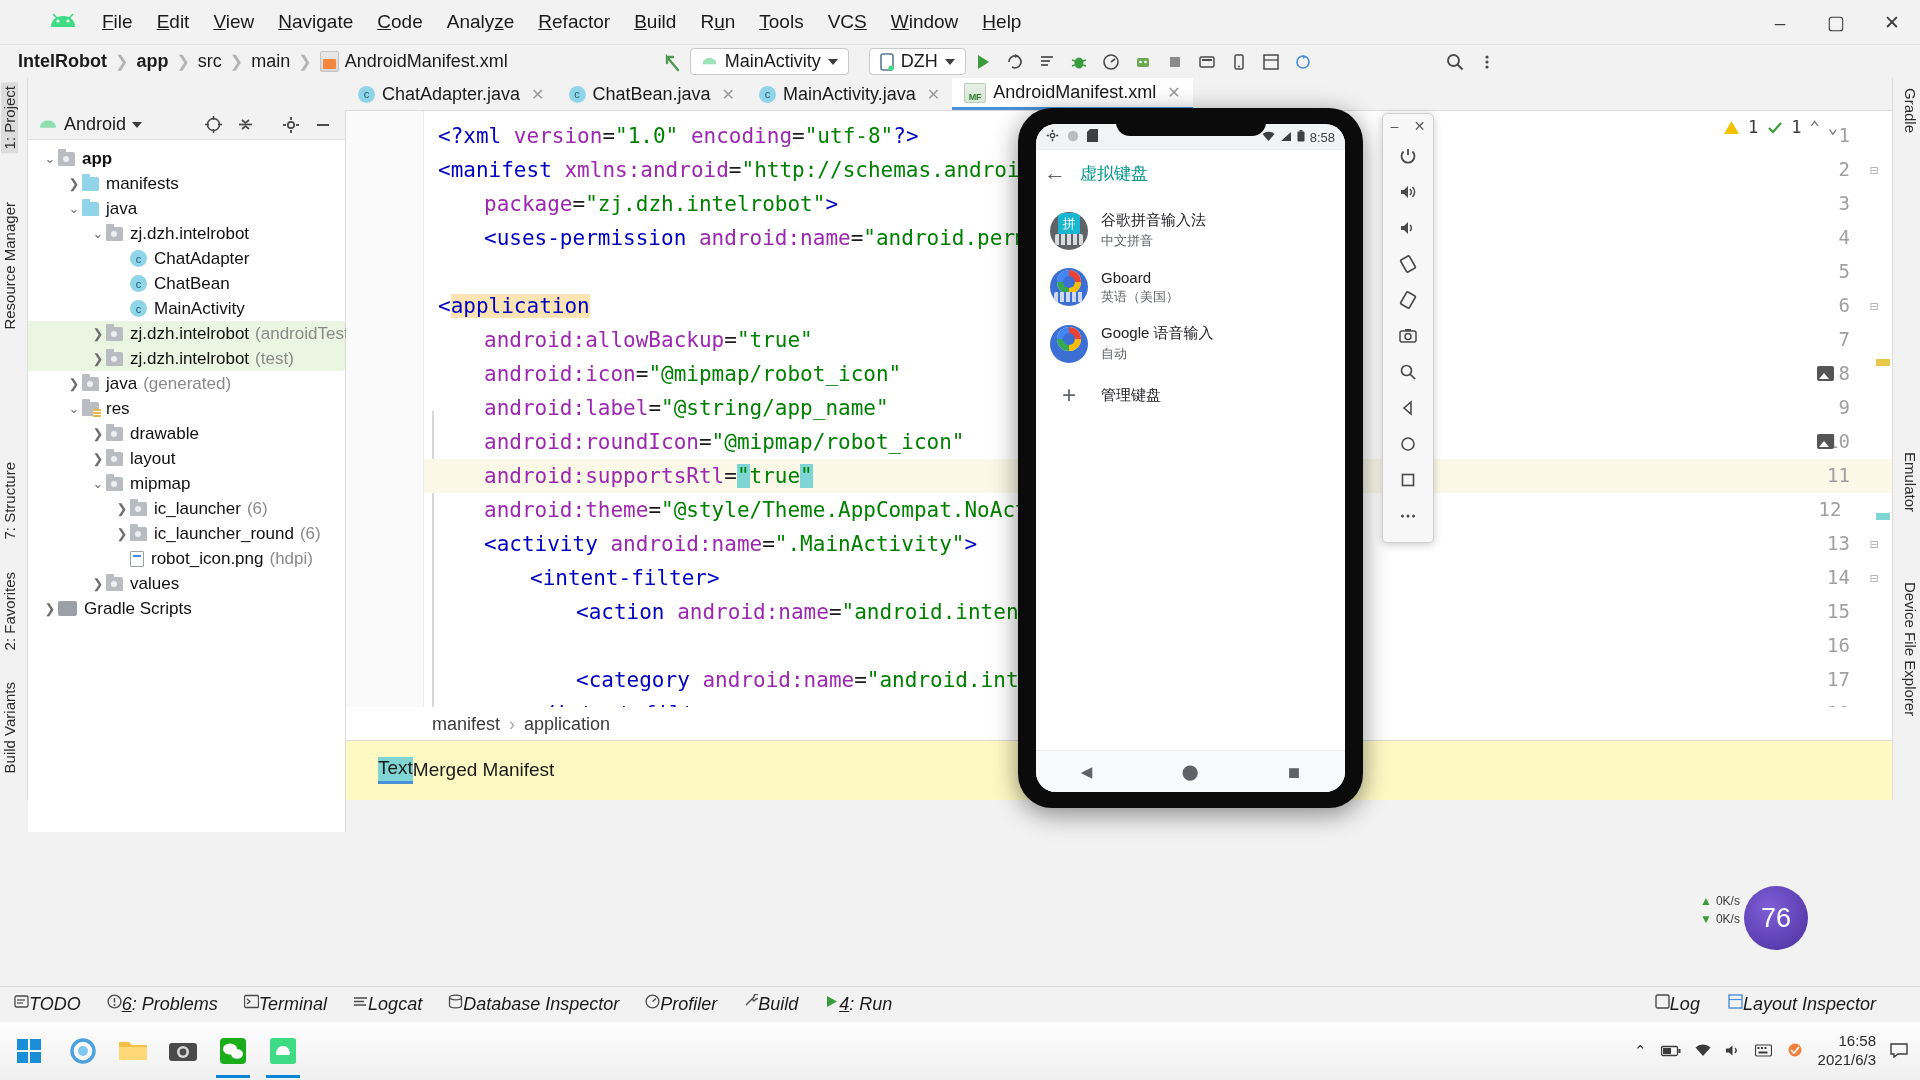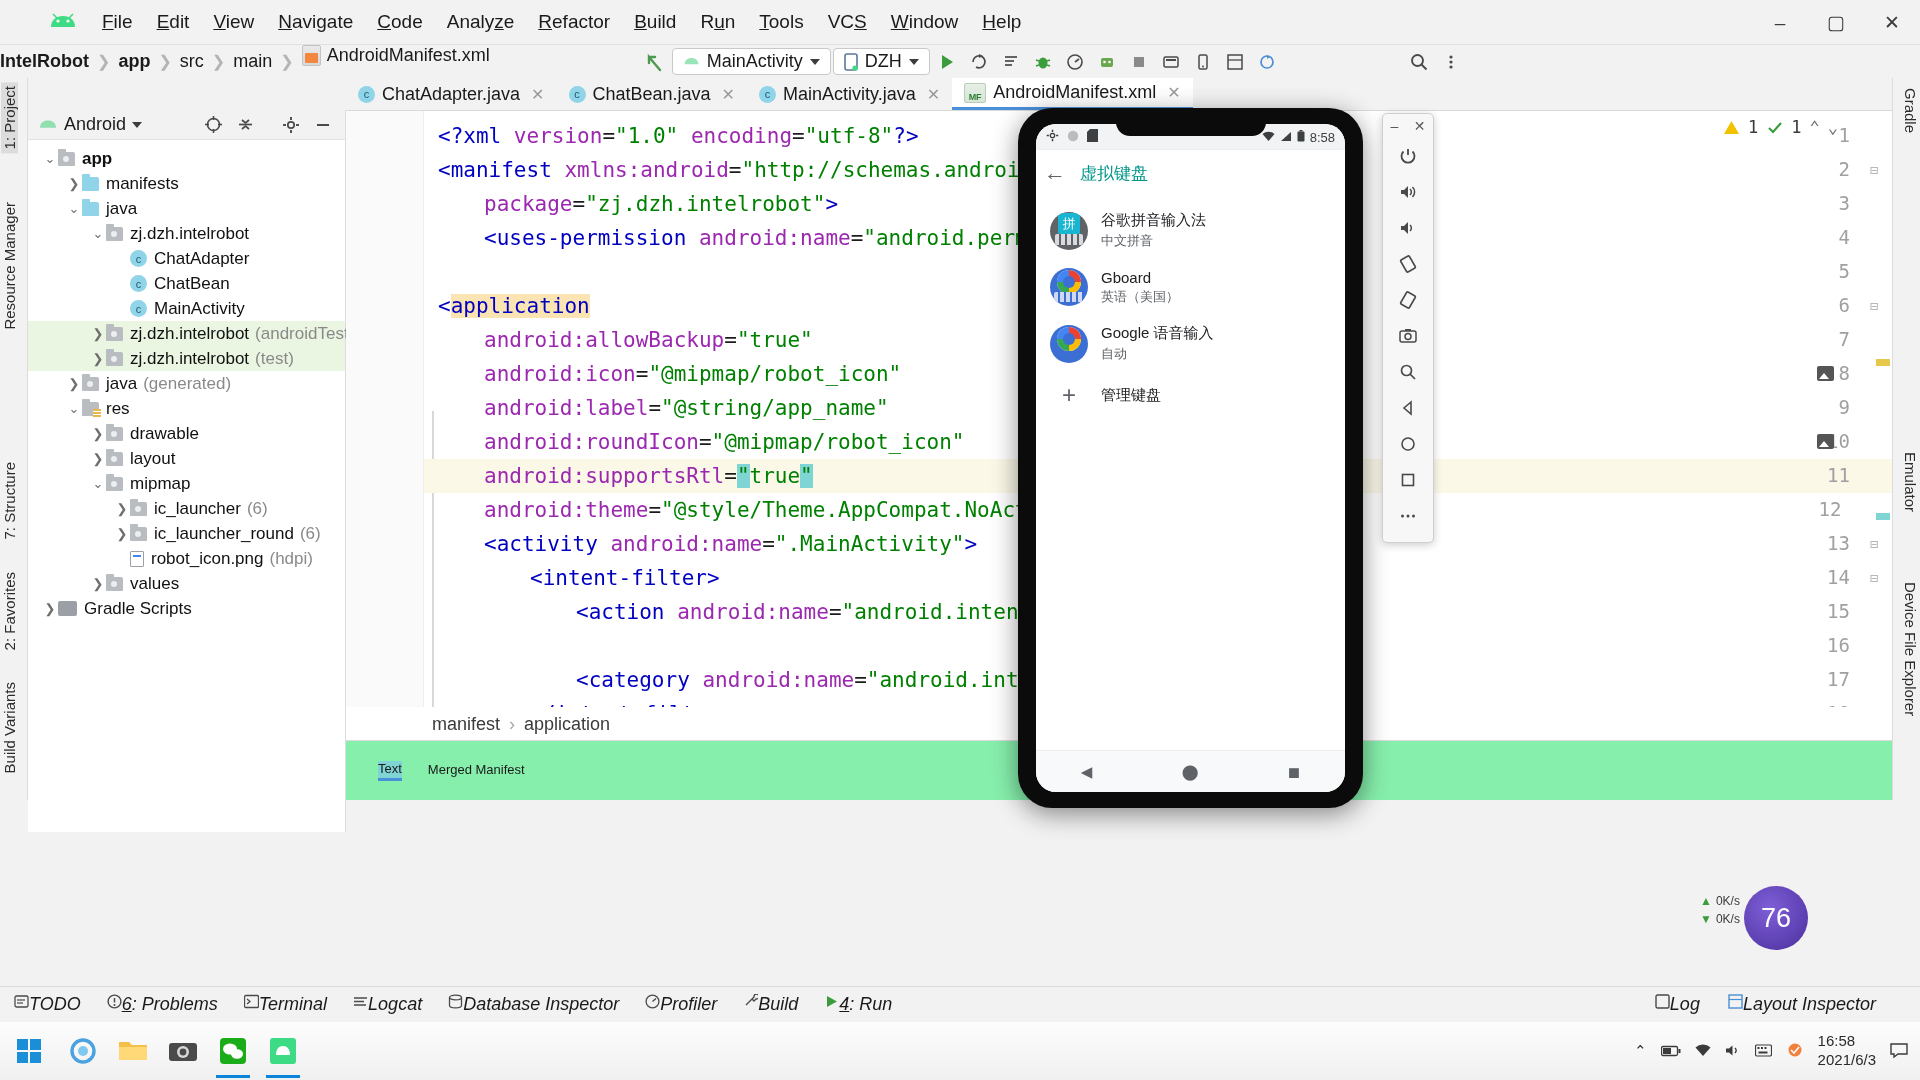--- a/index.html
+++ b/index.html
@@ -27,21 +27,21 @@
     position: absolute; left: 0; right: 0; text-align: center;
     font-size: 19px; color: #9a9a9a; pointer-events: none;
   }
   .win-buttons { position: absolute; right: 0; top: 0; height: 45px; display: flex; align-items: center; }
   .win-btn { width: 56px; height: 45px; display:flex; align-items:center; justify-content:center;
              font-size: 19px; color: #3b3b3b; }
 
   
   .navbar {
     position: absolute; left: 0; top: 45px; width: 1920px; height: 33px;
-    background: #f2f2f2; display: flex; 
+    background: #f2f2f2; display: flex; align-items: center; padding-left: 18px;
   }
   .crumb { font-size: 18px; color: #1a1a1a; }
   .crumb.bold { font-weight: bold; }
   .crumb-sep { color: #b4b4b4; margin: 0 8px; font-size: 16px; }
   .mf-icon {
     display: inline-block; width: 19px; height: 21px; vertical-align: -4px; margin-right: 6px;
     background: linear-gradient(#e9e9e9,#d8d8d8); border: 1px solid #c3c3c3; border-radius: 2px;
     position: relative;
   }
   .mf-icon::after {
@@ -143,21 +143,21 @@
   .tk-punct { color: #1a1a1a; }
   .tk-proc { color: #0000c0; }
   .hl-app { background: #fbe4b3; }
   .sel { background: #7fd4d4; }
   .bpbar { position:absolute; left: 86px; top: 300px; width: 2px; height: 380px; background:#d8d8d8; }
 
   .bcrumb2 { position:absolute; left:0; right:0; bottom: 60px; height: 32px; display:flex; align-items:center;
              padding-left: 86px; font-size: 18px; color:#3b3b3b; background:#fff; }
   .bcrumb2 .sep { color:#a8a8a8; margin: 0 9px; }
   .editor-btmtabs { position:absolute; left:0; right:0; bottom: 0; height: 60px; display:flex; align-items:center;
-                    gap: 26px; padding-left: 32px; background: #86efac; border-top: 1px solid #dcdcdc; font-size: 13px; }
+                    padding-left: 32px; background: #fef9c3; border-top: 1px solid #dcdcdc; font-size: 19px; }
   .ebt { color:#1a1a1a; padding-bottom: 2px; }
   .ebt.sel { border-bottom: 3px solid #4a90d9; }
 
   
   .scrollmark { position:absolute; right: 2px; width: 14px; height: 7px; }
 
   
   .emuwin { position: absolute; left: 1018px; top: 108px; width: 345px; height: 700px; }
   .phone {
     position:absolute; left: 0; top: 0; width: 345px; height: 700px;
@@ -228,21 +228,21 @@
   }
   .status-right { margin-left:auto; display:flex; align-items:center; gap: 26px; padding-right: 16px; }
 
   
   .taskbar { position:absolute; left:0; bottom:0; width:1920px; height: 58px;
              background: linear-gradient(#fdfdfd,#f0f0f0); display:flex; align-items:center; }
   .tb-start { width: 58px; height: 58px; display:flex; align-items:center; justify-content:center; }
   .tbapp { width: 50px; height: 58px; display:flex; align-items:center; justify-content:center; position: relative; }
   .tbapp.active::after { content:""; position:absolute; left: 8px; right: 8px; bottom: 2px; height: 3px; background:#0a84d8; }
   .tray { margin-left:auto; display:flex; align-items:center; gap: 14px; padding-right: 12px; font-size: 15px; color:#2b2b2b; }
-  .clock { line-height: 1.25; font-size: 15px; }
+  .clock { text-align:right; line-height: 1.25; font-size: 15px; }
 
   
   .perf { position:absolute; left: 1700px; top: 890px; width: 108px; height: 56px; }
 </style>
 </head>
 <body>
 
 <div id="app">
 
   <div class="menubar">
@@ -297,21 +297,21 @@
             <path d="M16 19 L5 6 L5 12 M5 6 L11 6" stroke="#4c9a50" stroke-width="2.4" fill="none" stroke-linecap="round"></path>
           </svg>
       </div>
       <div class="run-config">
         <svg width="17" height="13" viewBox="0 0 30 22">
             <path d="M3 16 C3 9 8 5 15 5 C22 5 27 9 27 16 Z" fill="#9ae4b8"></path>
           </svg>
         <span>MainActivity</span>
         <span class="caret-down"></span>
       </div>
-      <div class="run-config" style="margin-left:0;">
+      <div class="run-config" style="margin-left:18px;">
         <svg width="14" height="18" viewBox="0 0 14 18">
             <rect x="1" y="1" width="12" height="16" rx="2" fill="none" stroke="#5a7a99" stroke-width="1.6"></rect>
             <circle cx="11" cy="15" r="2.6" fill="#3ddc84"></circle>
           </svg>
         <span>DZH</span>
         <span class="caret-down"></span>
       </div>
       <div class="tb-icon">
         <svg width="18" height="18" viewBox="0 0 18 18">
             <path d="M4 2 L15 9 L4 16 Z" fill="#3a9c3a"></path>

